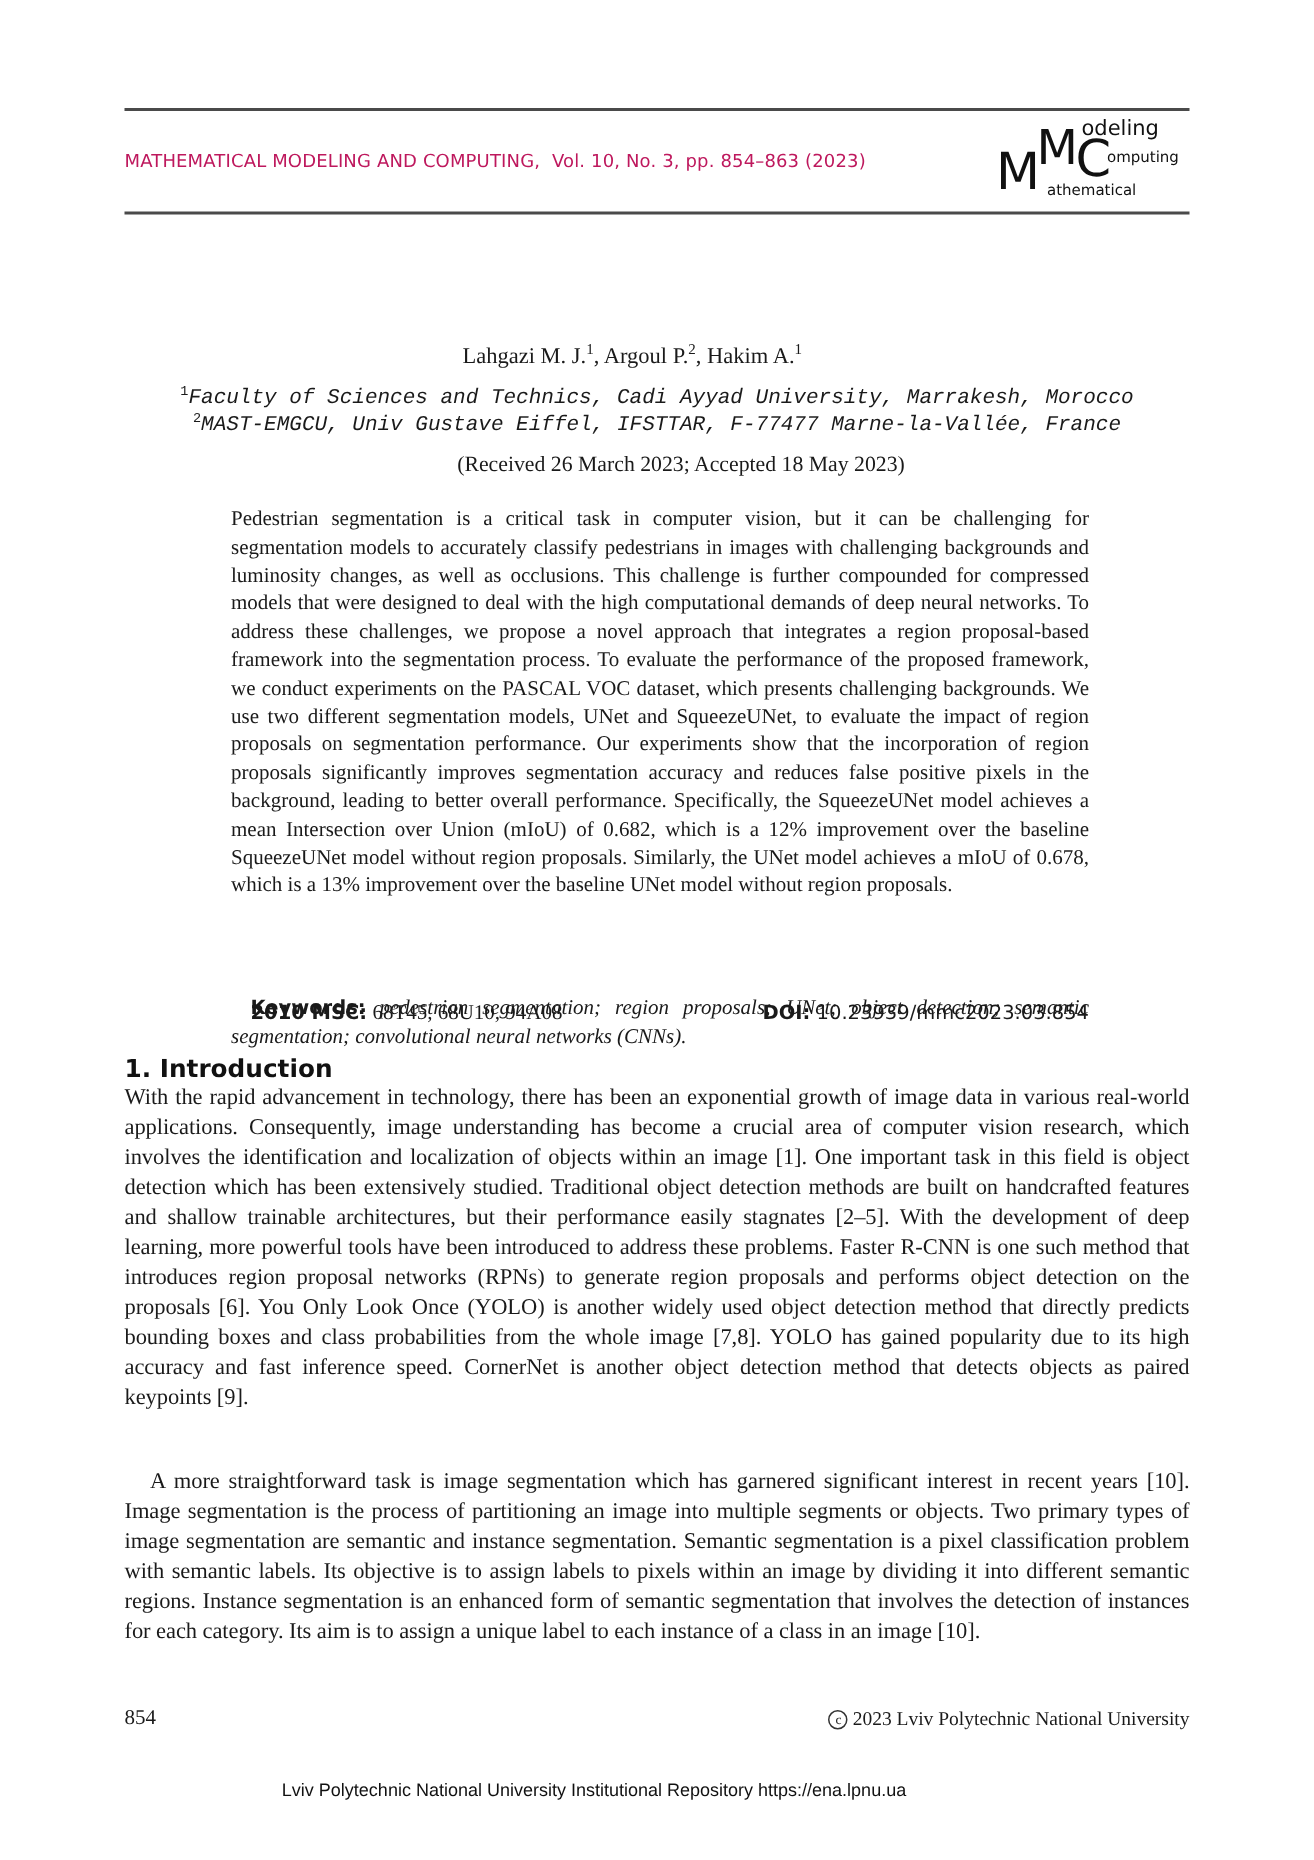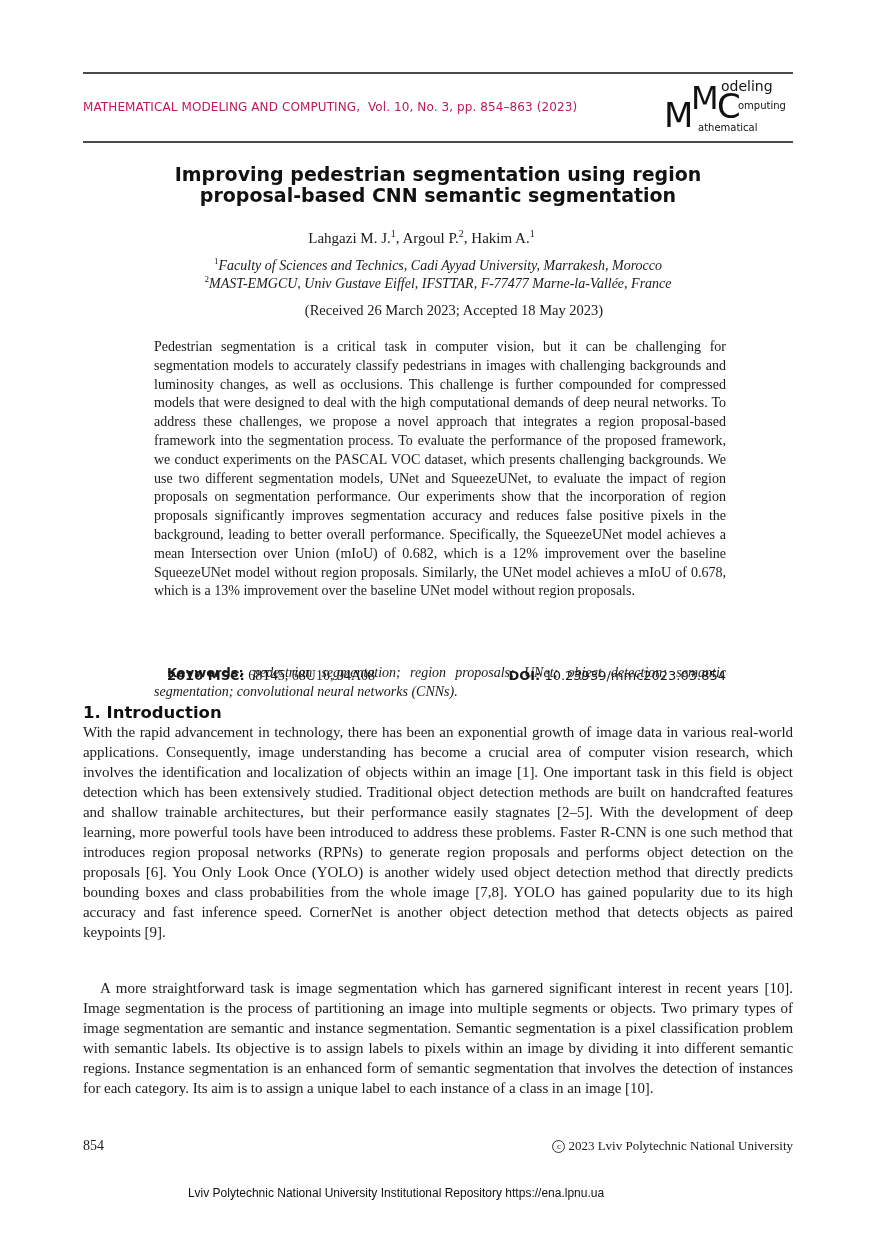--- a/index.html
+++ b/index.html
@@ -26,21 +26,21 @@
     .logo .s3 { position: absolute; left: 34px; top: 42px; font-size: 10px; }
 
     .title {
       position: absolute; left: 100px; width: 676px; top: 164px;
       text-align: center; font-family: "DejaVu Sans", "Liberation Sans", sans-serif;
       font-size: 19px; font-weight: bold; line-height: 21px; color: #111;
     }
 
     .authors { position: absolute; left: 0; width: 843px; top: 228px; text-align: center; font-size: 15px; }
     .authors sup { font-size: 10px; }
-    .affil { position: absolute; left: 0; width: 876px; text-align: center; font-style: italic; font-size: 14px; }
+    .affil { position: absolute; left: 0; width: 876px; text-align: center; font-style: italic; font-size: 14px; font-family: Liberation Mono, monospace; }
     .affil sup { font-size: 9px; font-style: normal; }
     .affil.a1 { top: 256px; }
     .affil.a2 { top: 274px; }
     .received { position: absolute; left: 0; width: 876px; top: 302px; text-align: center; font-size: 14.5px; padding-left: 32px; }
 
     .abstract {
       position: absolute; left: 154px; width: 572px; top: 338px;
       font-size: 14px; line-height: 18.8px; text-align: justify; hyphens: auto;
     }
 
@@ -96,22 +96,21 @@
   <span class="bigM2">M</span>
   <span class="bigC">C</span>
   <span class="s1">odeling</span>
   <span class="s2">omputing</span>
   <span class="s3">athematical</span>
 </div>
 
 <div class="rule bottom"></div>
 
 <h1 class="title">
-  <span>Improving pedestrian segmentation using region</span><br>
-  <span>proposal-based CNN semantic segmentation</span>
+  <br>
 </h1>
 
 <div class="authors">
   <span>Lahgazi M. J.</span><sup>1</sup>,
   <span>Argoul P.</span><sup>2</sup>,
   <span>Hakim A.</span><sup>1</sup>
 </div>
 
 <div class="affil a1">
   <sup>1</sup><span>Faculty of Sciences and Technics, Cadi Ayyad University, Marrakesh, Morocco</span>

